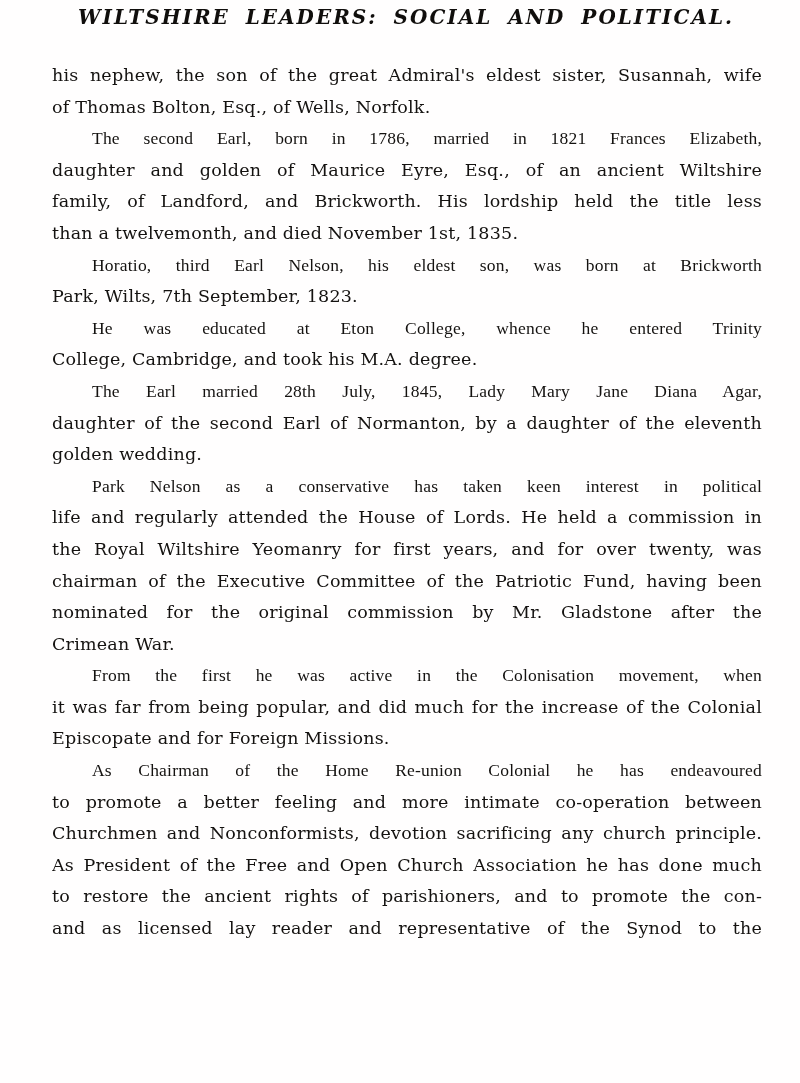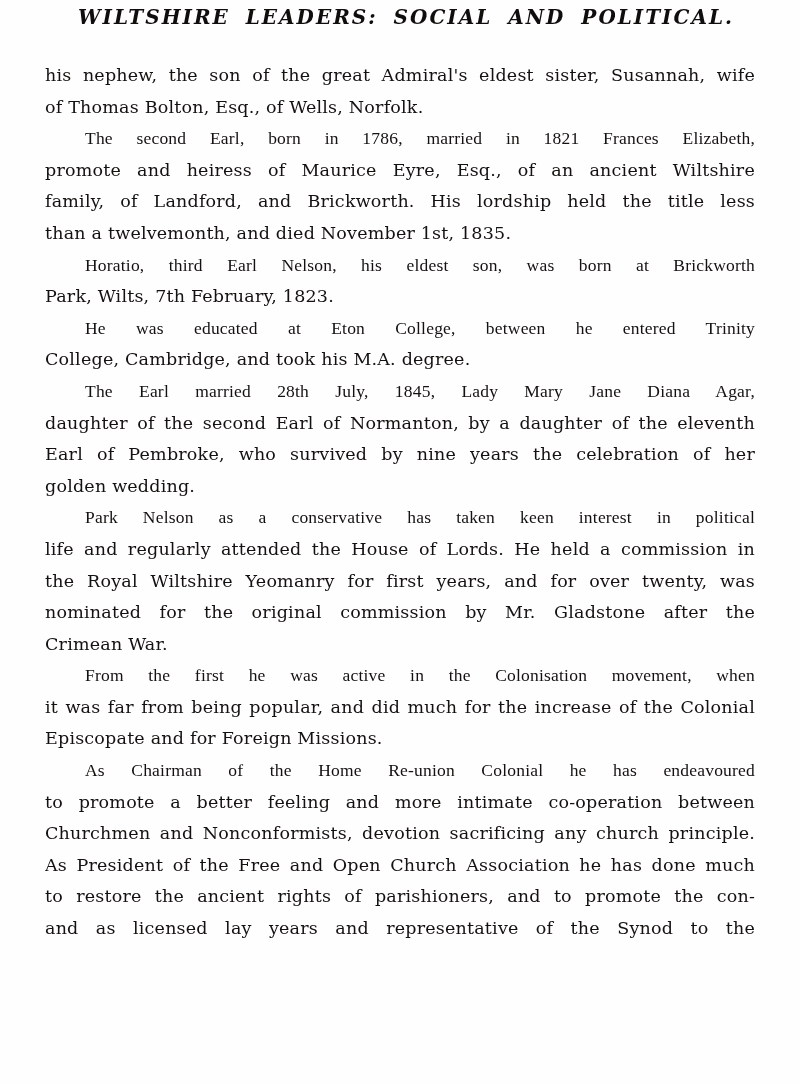--- a/index.html
+++ b/index.html
@@ -27,21 +27,21 @@
     font-weight: bold;
     font-size: 20px;
     letter-spacing: 2px;
     word-spacing: 7px;
     color: #100e0c;
     padding-left: 12px;
   }
   .page-body {
     position: absolute;
     top: 60px;
-    left: 45px;
+    left: 52px;
     width: 710px;
   }
   .para {
     margin: 0;
     padding: 0;
   }
   .ln {
     font-size: 17.5px;
     line-height: 31.6px;
     height: 31.6px;
@@ -68,59 +68,59 @@
 
   <div class="page-body">
 
     <div class="para">
       <div class="ln">his nephew, the son of the great Admiral's eldest sister, Susannah, wife</div>
       <div class="ln end">of Thomas Bolton, Esq., of Wells, Norfolk.</div>
     </div>
 
     <div class="para">
       <div class="ln ind">The second Earl, born in 1786, married in 1821 Frances Elizabeth,</div>
-      <div class="ln">promote and heiress of Maurice Eyre, Esq., of an ancient Wiltshire</div>
+      <div class="ln">daughter and golden of Maurice Eyre, Esq., of an ancient Wiltshire</div>
       <div class="ln">family, of Landford, and Brickworth. His lordship held the title less</div>
       <div class="ln end">than a twelvemonth, and died November 1st, 1835.</div>
     </div>
 
     <div class="para">
       <div class="ln ind">Horatio, third Earl Nelson, his eldest son, was born at Brickworth</div>
-      <div class="ln end">Park, Wilts, 7th February, 1823.</div>
+      <div class="ln end">Park, Wilts, 7th September, 1823.</div>
     </div>
 
     <div class="para">
-      <div class="ln ind">He was educated at Eton College, between he entered Trinity</div>
+      <div class="ln ind">He was educated at Eton College, whence he entered Trinity</div>
       <div class="ln end">College, Cambridge, and took his M.A. degree.</div>
     </div>
 
     <div class="para">
       <div class="ln ind">The Earl married 28th July, 1845, Lady Mary Jane Diana Agar,</div>
       <div class="ln">daughter of the second Earl of Normanton, by a daughter of the eleventh</div>
-      <div class="ln">Earl of Pembroke, who survived by nine years the celebration of her</div>
       <div class="ln end">golden wedding.</div>
     </div>
 
     <div class="para">
       <div class="ln ind">Park Nelson as a conservative has taken keen interest in political</div>
       <div class="ln">life and regularly attended the House of Lords. He held a commission in</div>
       <div class="ln">the Royal Wiltshire Yeomanry for first years, and for over twenty, was</div>
+      <div class="ln">chairman of the Executive Committee of the Patriotic Fund, having been</div>
       <div class="ln">nominated for the original commission by Mr. Gladstone after the</div>
       <div class="ln end">Crimean War.</div>
     </div>
 
     <div class="para">
       <div class="ln ind">From the first he was active in the Colonisation movement, when</div>
       <div class="ln">it was far from being popular, and did much for the increase of the Colonial</div>
       <div class="ln end">Episcopate and for Foreign Missions.</div>
     </div>
 
     <div class="para">
       <div class="ln ind">As Chairman of the Home Re-union Colonial he has endeavoured</div>
       <div class="ln">to promote a better feeling and more intimate co-operation between</div>
       <div class="ln">Churchmen and Nonconformists, devotion sacrificing any church principle.</div>
       <div class="ln">As President of the Free and Open Church Association he has done much</div>
       <div class="ln">to restore the ancient rights of parishioners, and to promote the con-</div>
-      <div class="ln">and as licensed lay years and representative of the Synod to the</div>
+      <div class="ln">and as licensed lay reader and representative of the Synod to the</div>
     </div>
 
   </div>
 </div>
 
 </body></html>

